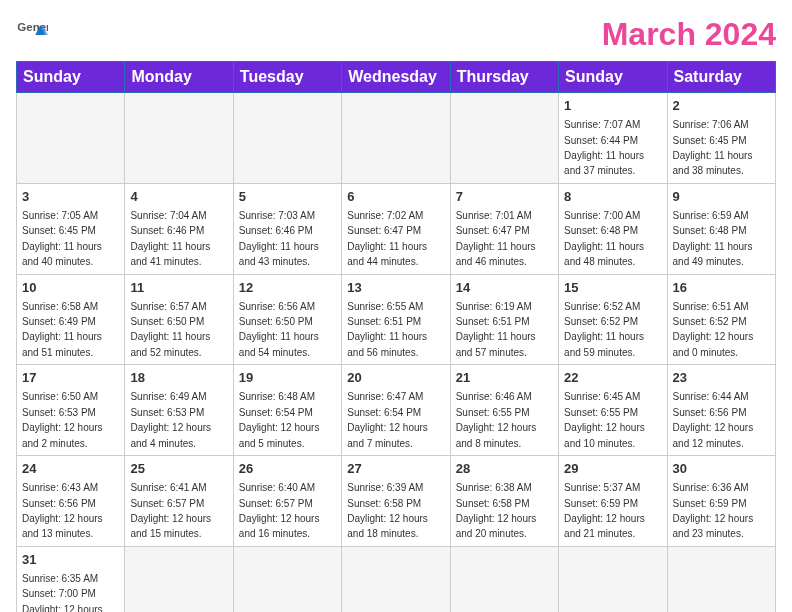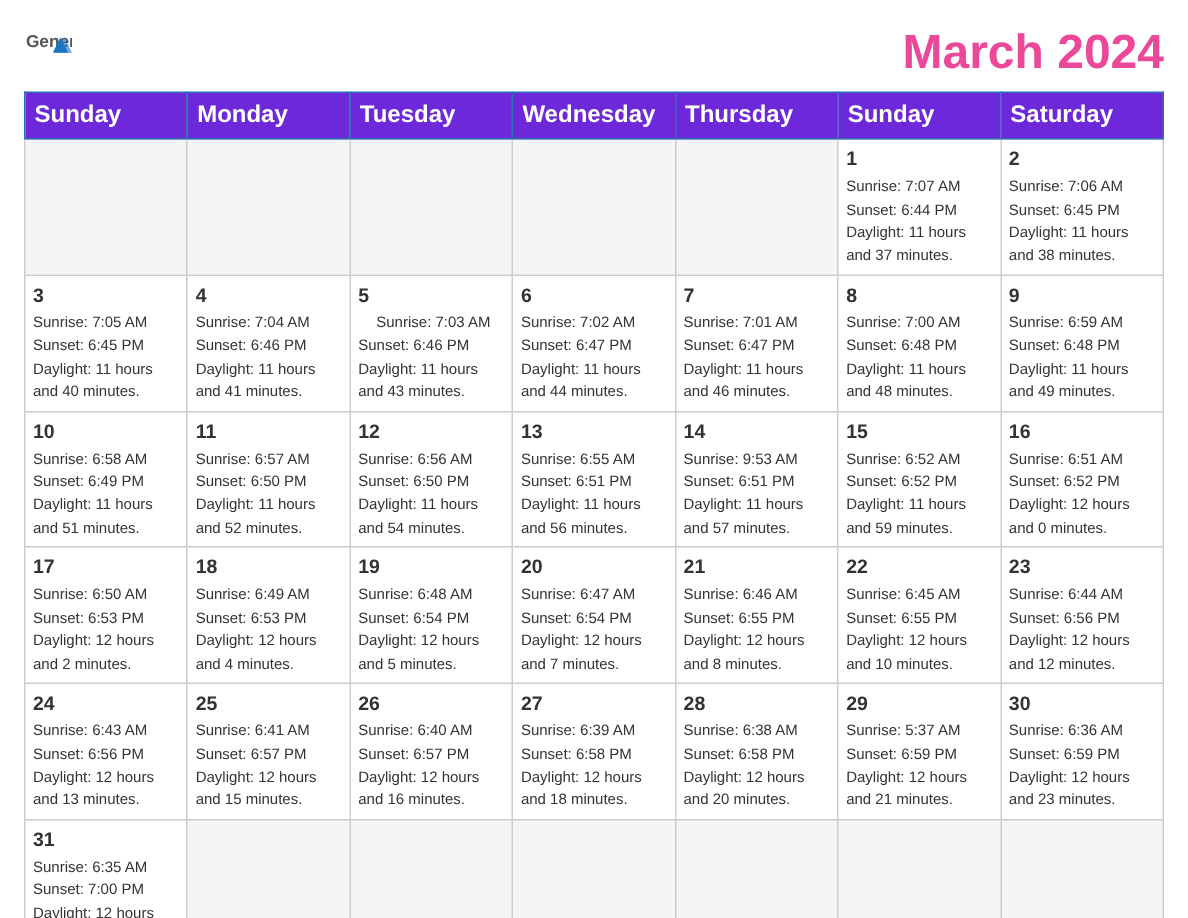--- a/index.html
+++ b/index.html
@@ -120,21 +120,21 @@
 Sunset: 6:45 PM
 Daylight: 11 hours and 38 minutes.</span></td>
       </tr>
       <tr>
         <td><span class="day-num">3</span><span class="day-info" style="white-space: pre-line;">Sunrise: 7:05 AM
 Sunset: 6:45 PM
 Daylight: 11 hours and 40 minutes.</span></td>
         <td><span class="day-num">4</span><span class="day-info" style="white-space: pre-line;">Sunrise: 7:04 AM
 Sunset: 6:46 PM
 Daylight: 11 hours and 41 minutes.</span></td>
-        <td><span class="day-num">5</span><span class="day-info" style="white-space: pre-line; margin-left: 12px;">Sunrise: 7:03 AM
+        <td><span class="day-num">5</span><span class="day-info" style="white-space: pre-line;">Sunrise: 7:03 AM
 Sunset: 6:46 PM
 Daylight: 11 hours and 43 minutes.</span></td>
         <td><span class="day-num">6</span><span class="day-info" style="white-space: pre-line;">Sunrise: 7:02 AM
 Sunset: 6:47 PM
 Daylight: 11 hours and 44 minutes.</span></td>
         <td><span class="day-num">7</span><span class="day-info" style="white-space: pre-line; text-align: center;">Sunrise: 7:01 AM
 Sunset: 6:47 PM
 Daylight: 11 hours and 46 minutes.</span></td>
         <td><span class="day-num">8</span><span class="day-info" style="white-space: pre-line;">Sunrise: 7:00 AM
 Sunset: 6:48 PM
@@ -149,21 +149,21 @@
 Daylight: 11 hours and 51 minutes.</span></td>
         <td><span class="day-num">11</span><span class="day-info" style="white-space: pre-line;">Sunrise: 6:57 AM
 Sunset: 6:50 PM
 Daylight: 11 hours and 52 minutes.</span></td>
         <td><span class="day-num">12</span><span class="day-info" style="white-space: pre-line;">Sunrise: 6:56 AM
 Sunset: 6:50 PM
 Daylight: 11 hours and 54 minutes.</span></td>
         <td><span class="day-num">13</span><span class="day-info" style="white-space: pre-line;">Sunrise: 6:55 AM
 Sunset: 6:51 PM
 Daylight: 11 hours and 56 minutes.</span></td>
-        <td><span class="day-num">14</span><span class="day-info" style="white-space: pre-line;">Sunrise: 9:53 AM
+        <td><span class="day-num">14</span><span class="day-info" style="white-space: pre-line;">Sunrise: 6:19 AM
 Sunset: 6:51 PM
 Daylight: 11 hours and 57 minutes.</span></td>
         <td><span class="day-num">15</span><span class="day-info" style="white-space: pre-line;">Sunrise: 6:52 AM
 Sunset: 6:52 PM
 Daylight: 11 hours and 59 minutes.</span></td>
         <td><span class="day-num">16</span><span class="day-info" style="white-space: pre-line;">Sunrise: 6:51 AM
 Sunset: 6:52 PM
 Daylight: 12 hours and 0 minutes.</span></td>
       </tr>
       <tr>

